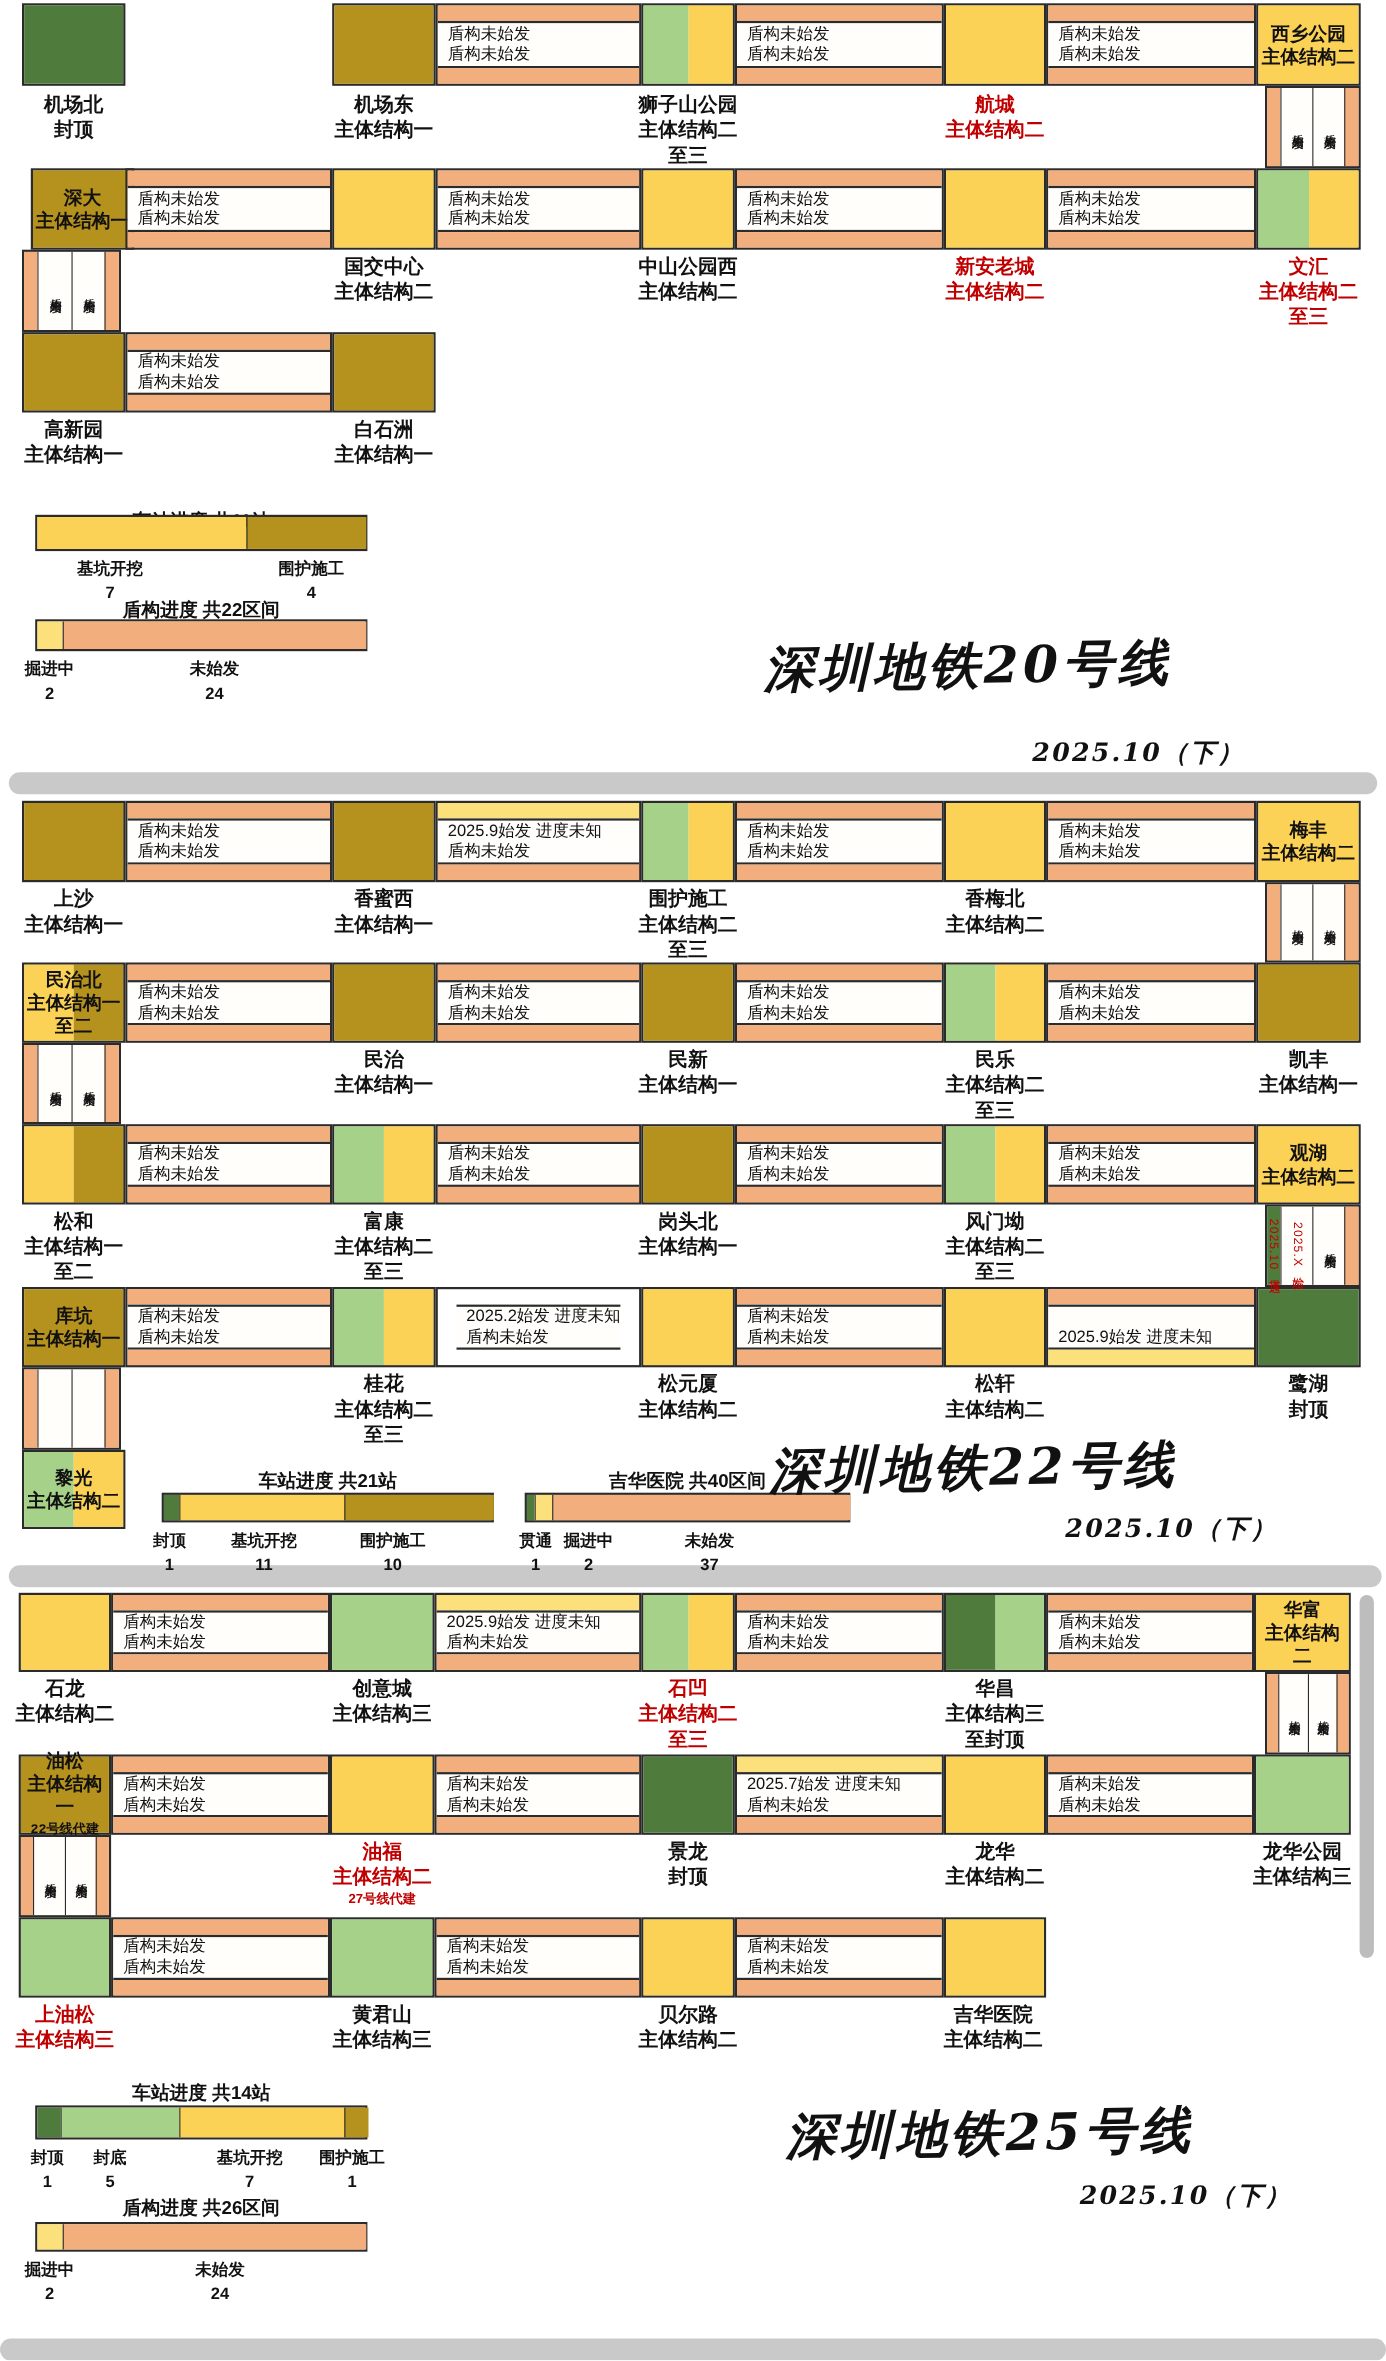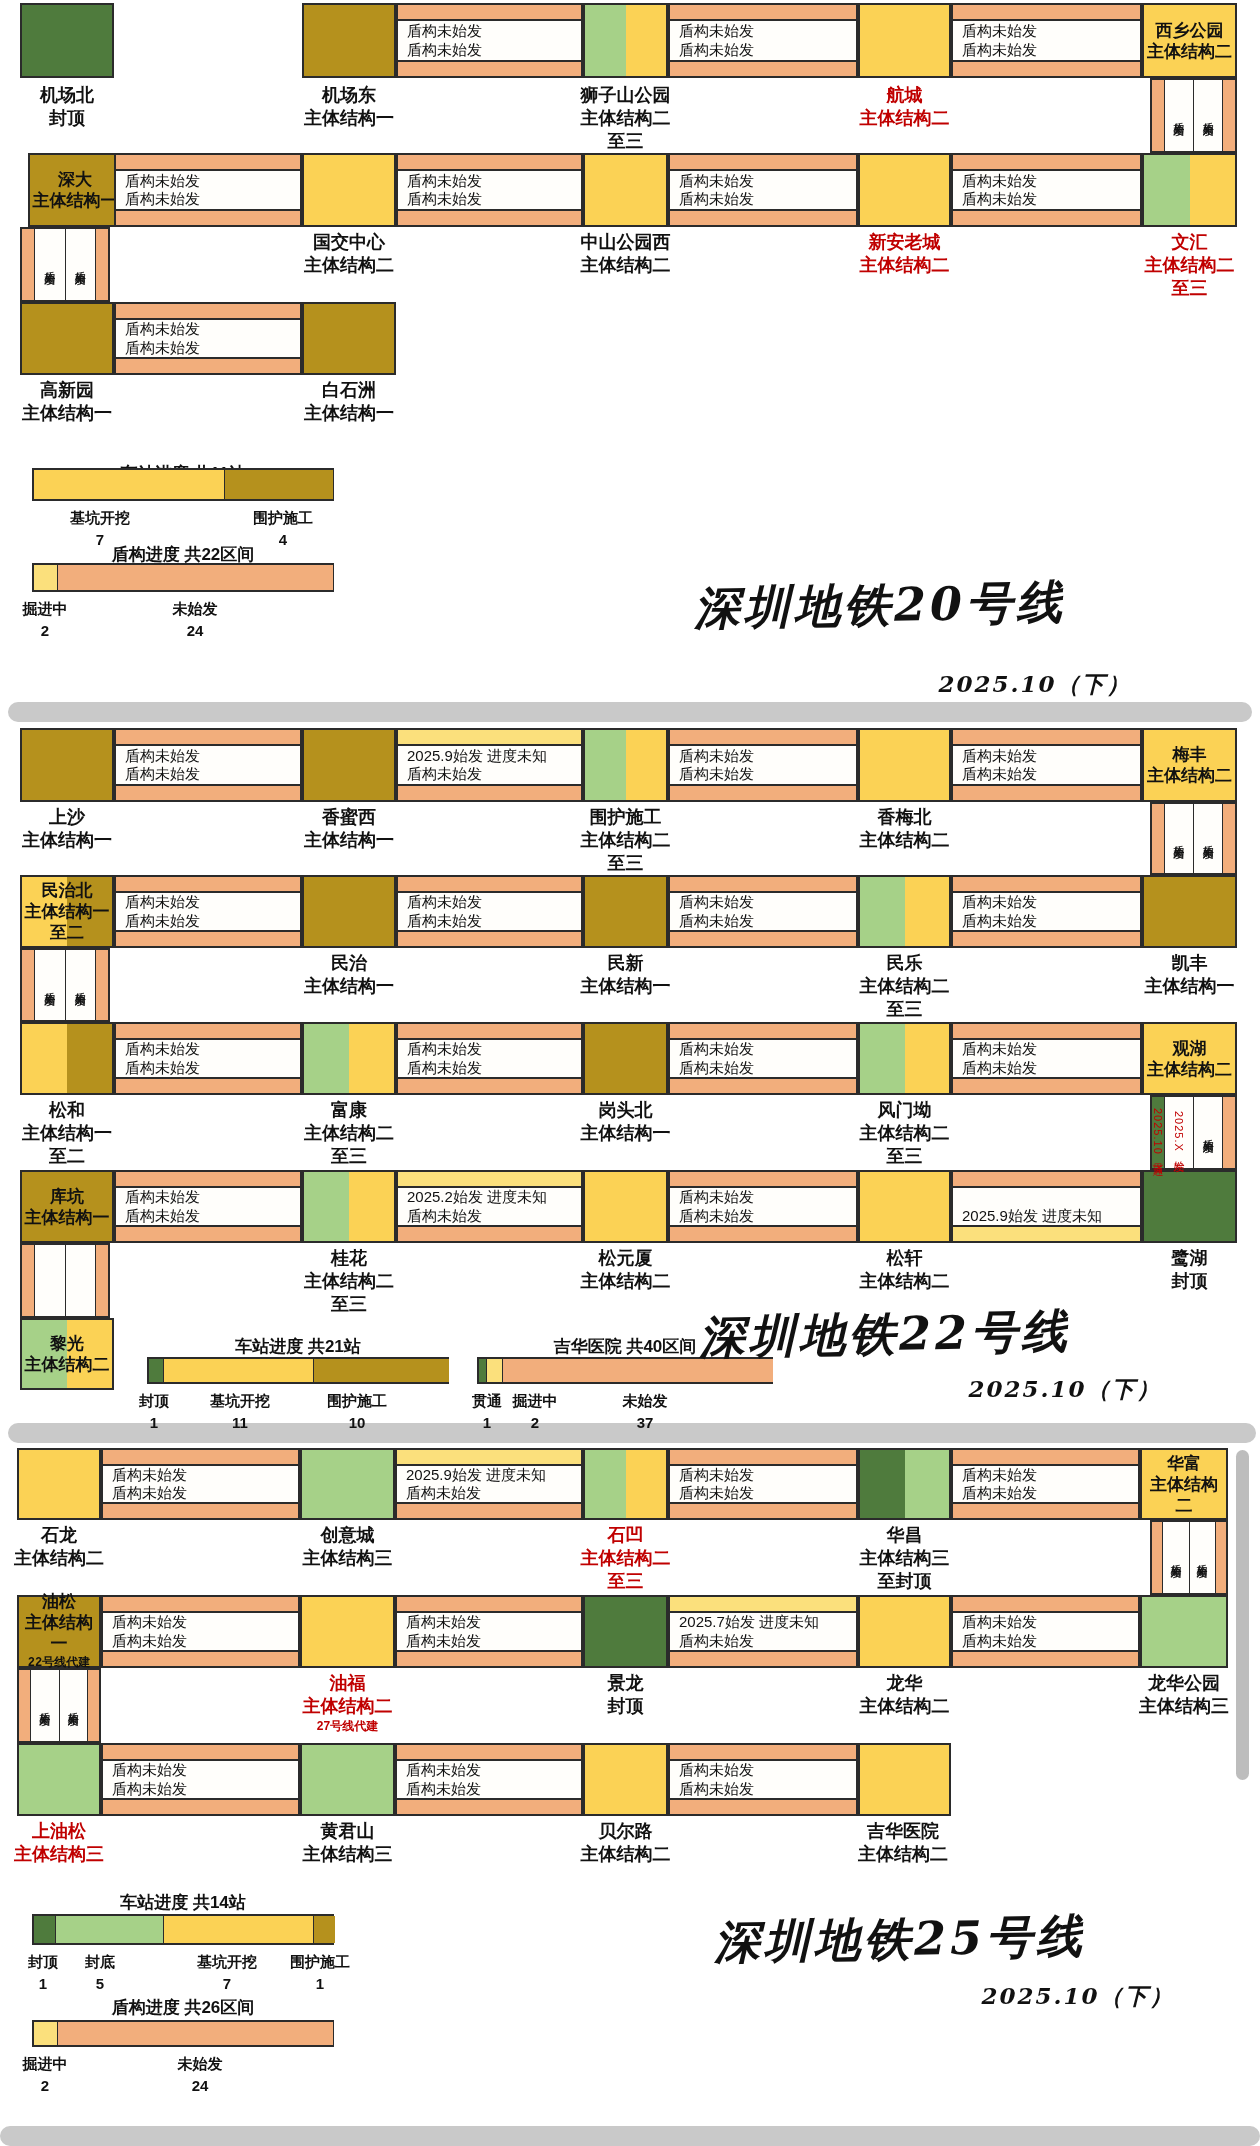--- a/index.html
+++ b/index.html
@@ -480,21 +480,21 @@
     </div>
     <div class="abs station" style="left: 302px; top: 1170px; width: 94px; height: 73px;">
       <div class="fill" style="background: rgb(166, 209, 136);"></div>
       <div class="fill" style="background: rgb(251, 210, 85);"></div>
     </div>
     <div class="abs st-label" style="left: 239px; top: 1247px; width: 220px;">
       <div>桂花</div>
       <div>主体结构二</div>
       <div>至三</div>
     </div>
-    <div class="abs seg" style="left: 396px; top: 1170px; width: 187px; height: 73px;">
+    <div class="abs seg" style="left: 396px; top: 1170px; width: 187px; height: 73px; align-items: center;">
       <div class="band" style="background: rgb(251, 224, 124);"></div>
       <div class="seg-mid">
         <div>2025.2始发 进度未知</div>
         <div>盾构未始发</div>
       </div>
       <div class="band" style="background: rgb(242, 174, 124);"></div>
     </div>
     <div class="abs station" style="left: 583px; top: 1170px; width: 85px; height: 73px;">
       <div class="fill" style="background: rgb(251, 210, 85);"></div>
     </div>

